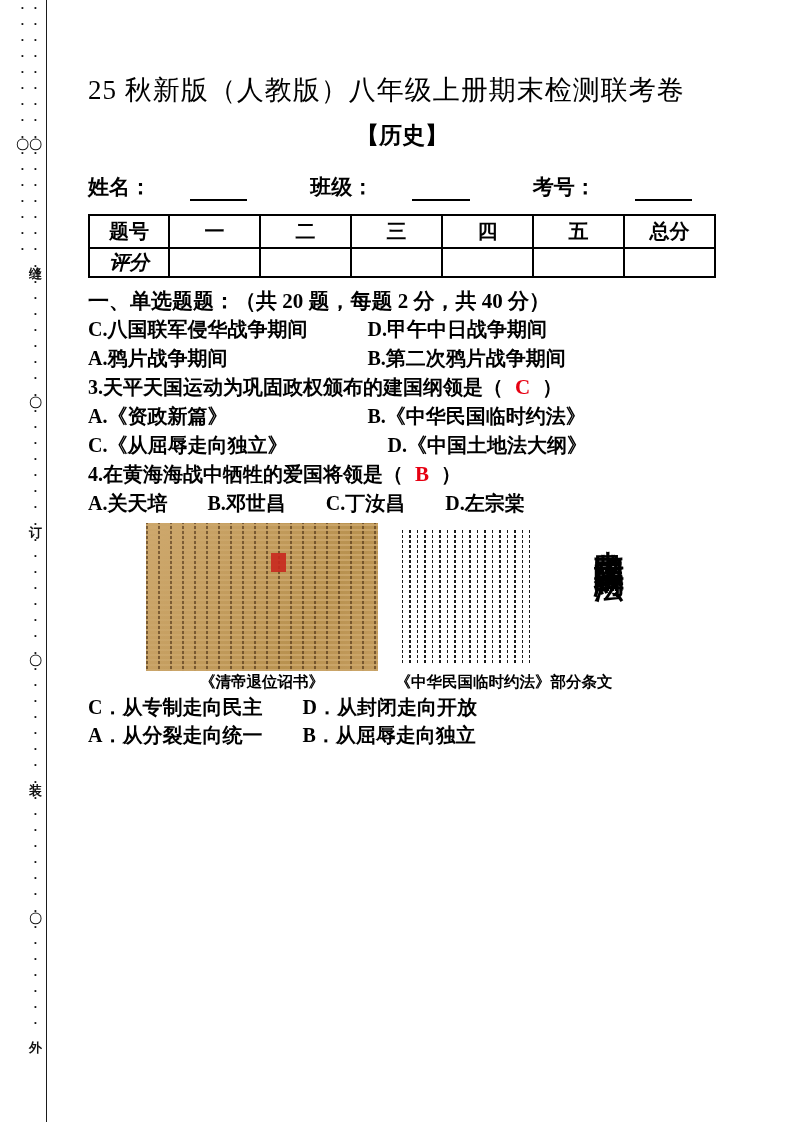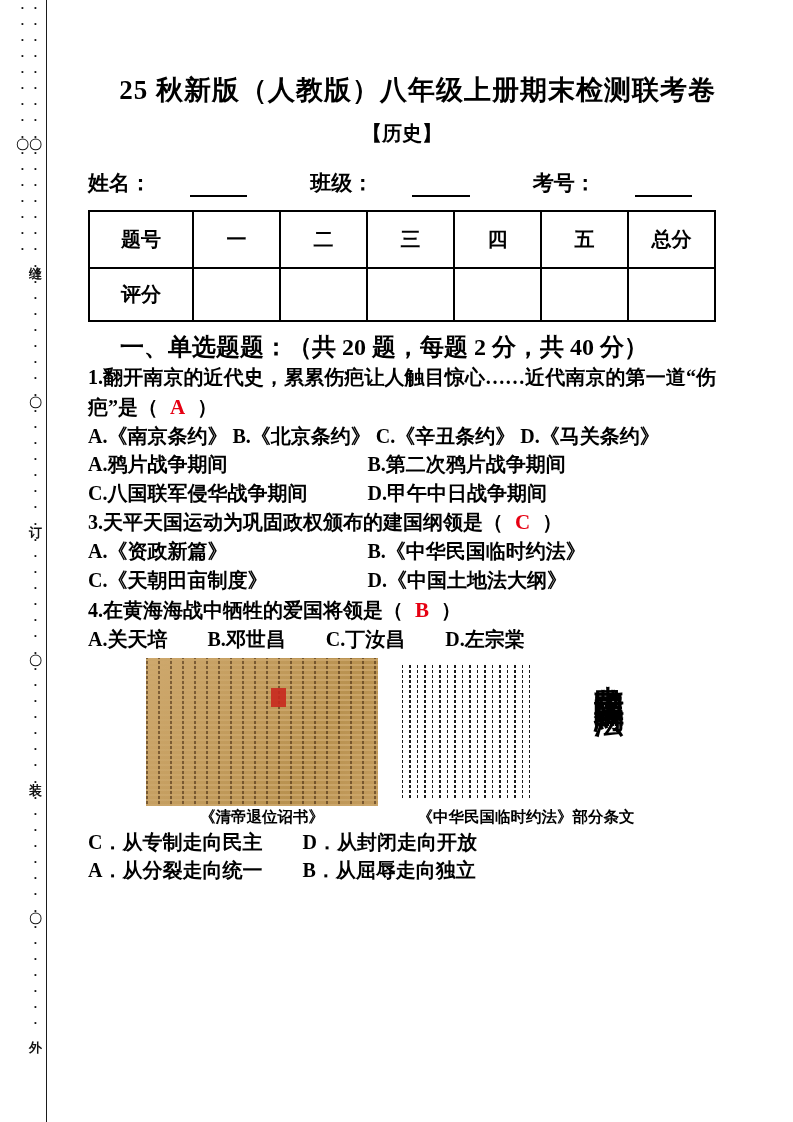--- a/index.html
+++ b/index.html
@@ -13,34 +13,34 @@
   
   .rail { position:absolute; left:0; top:0; width:46px; height:1122px; border-right:1.6px solid #1b1b1b; }
   .rail-text {
     position:absolute; left:16px; top:0; height:1122px; overflow:hidden;
     writing-mode:vertical-rl; text-orientation:upright;
     font-size:13px; letter-spacing:1px; line-height:1; color:#111;
   }
 
   .content { position:absolute; left:88px; top:0; width:628px; }
 
-  .title { margin:72px 0 0 0; text-align:right; font-size:27px; letter-spacing:1px; font-weight:bold; }
-  .subject { margin:12px 0 0 0; text-align:center; font-size:20px; font-weight:bold; }
+  .title { margin:72px 0 0 0; text-align:left; font-size:27px; letter-spacing:1px; font-weight:normal; }
+  .subject { margin:12px 0 0 0; text-align:center; font-size:23px; font-weight:bold; }
 
   .info-line { display:flex; align-items:flex-end; margin-top:22px; font-size:21px;gap:39px; }
   .info-line .lbl { white-space:nowrap; }
   .blank { display:inline-block; width:122px; height:1.1em; border-bottom:2.2px solid #000; margin-right:24px; }
 
   table.score { border-collapse:collapse; width:100%; margin-top:13px; table-layout:fixed; }
-  table.score td { border:2px solid #000; text-align:center; font-size:20px; padding:12px; }
+  table.score td { border:2px solid #000; text-align:center; font-size:20px; padding:0; }
   table.score tr.r1 td { height:31px; }
-  table.score tr.r2 td { height:27px; }
+  table.score tr.r2 td { height:27px;font-style:italic; }
   table.score td.c0 { width:78px; }
 
-  .section-title { margin-top:9px; font-size:24px;margin-left:32px; }
+  .section-title { margin-top:9px; font-size:21px; }
 
   .q p { margin:0; font-size:20px; line-height:1.43; text-align:justify; }
   .ans { color:#e60012; margin:0 12px; font-size:21px; }
 
   
   .img-row { display:flex; gap:18px; margin:5px 0 0 58px; }
   .doc-img { position:relative; width:232px; height:148px; }
   .doc-left {
     background:
       repeating-linear-gradient(0deg, rgba(203,166,106,0.92) 0 2px, transparent 2px 5px),
@@ -53,21 +53,21 @@
     position:absolute; left:6px; top:6px; bottom:6px; right:98px;
     background:
       repeating-linear-gradient(0deg, #ffffff 0 2px, transparent 2px 5px),
       repeating-linear-gradient(90deg, #1a1a1a 0 1.5px, transparent 1.5px 7.5px);
   }
   .big-chars {
     position:absolute; right:2px; top:3px; height:142px;
     writing-mode:vertical-rl; text-orientation:upright;
     font-size:30px; line-height:1.12; letter-spacing:3px; font-weight:bold; color:#000;
   }
-  .caption-row { display:flex; gap:32px; margin-left:58px; }
+  .caption-row { display:flex; gap:10px; margin-left:58px; }
   .caption { width:232px; text-align:center; font-size:15.5px; line-height:1.4; }
 </style>
 </head>
 <body>
 
 <div class="page">
 
   <div class="rail">
     <div class="rail-text">········〇········缝········〇········订········〇········装········〇········外········〇········</div>
   </div>
@@ -104,34 +104,30 @@
         <td></td>
         <td></td>
         <td></td>
         <td></td>
       </tr>
     </tbody>
       </table>
 
     <div class="section-title">一、单选题题：（共 20 题，每题 2 分，共 40 分）</div>
 
-    <div class="q">
-      <p class="stem"><span>1.翻开南京的近代史，累累伤疤让人触目惊心……近代南京的第一道“伤疤”是（</span><span class="ans">A</span><span>）</span></p>
-      <p class="opt">A.《南京条约》  B.《北京条约》  C.《辛丑条约》  D.《马关条约》</p>
-    </div>
 
     <div class="q">
+      <p class="opt">C.八国联军侵华战争期间　　　D.甲午中日战争期间</p>
       <p class="opt">A.鸦片战争期间　　　　　　　B.第二次鸦片战争期间</p>
-      <p class="opt">C.八国联军侵华战争期间　　　D.甲午中日战争期间</p>
     </div>
 
     <div class="q">
       <p class="stem"><span>3.天平天国运动为巩固政权颁布的建国纲领是（</span><span class="ans">C</span><span>）</span></p>
       <p class="opt">A.《资政新篇》　　　　　　　B.《中华民国临时约法》</p>
-      <p class="opt">C.《天朝田亩制度》　　　　　D.《中国土地法大纲》</p>
+      <p class="opt">C.《从屈辱走向独立》　　　　　D.《中国土地法大纲》</p>
     </div>
 
     <div class="q">
       <p class="stem"><span>4.在黄海海战中牺牲的爱国将领是（</span><span class="ans">B</span><span>）</span></p>
       <p class="opt">A.关天培　　B.邓世昌　　C.丁汝昌　　D.左宗棠</p>
     </div>
 
     <div class="q">
 
       <div class="img-row">

